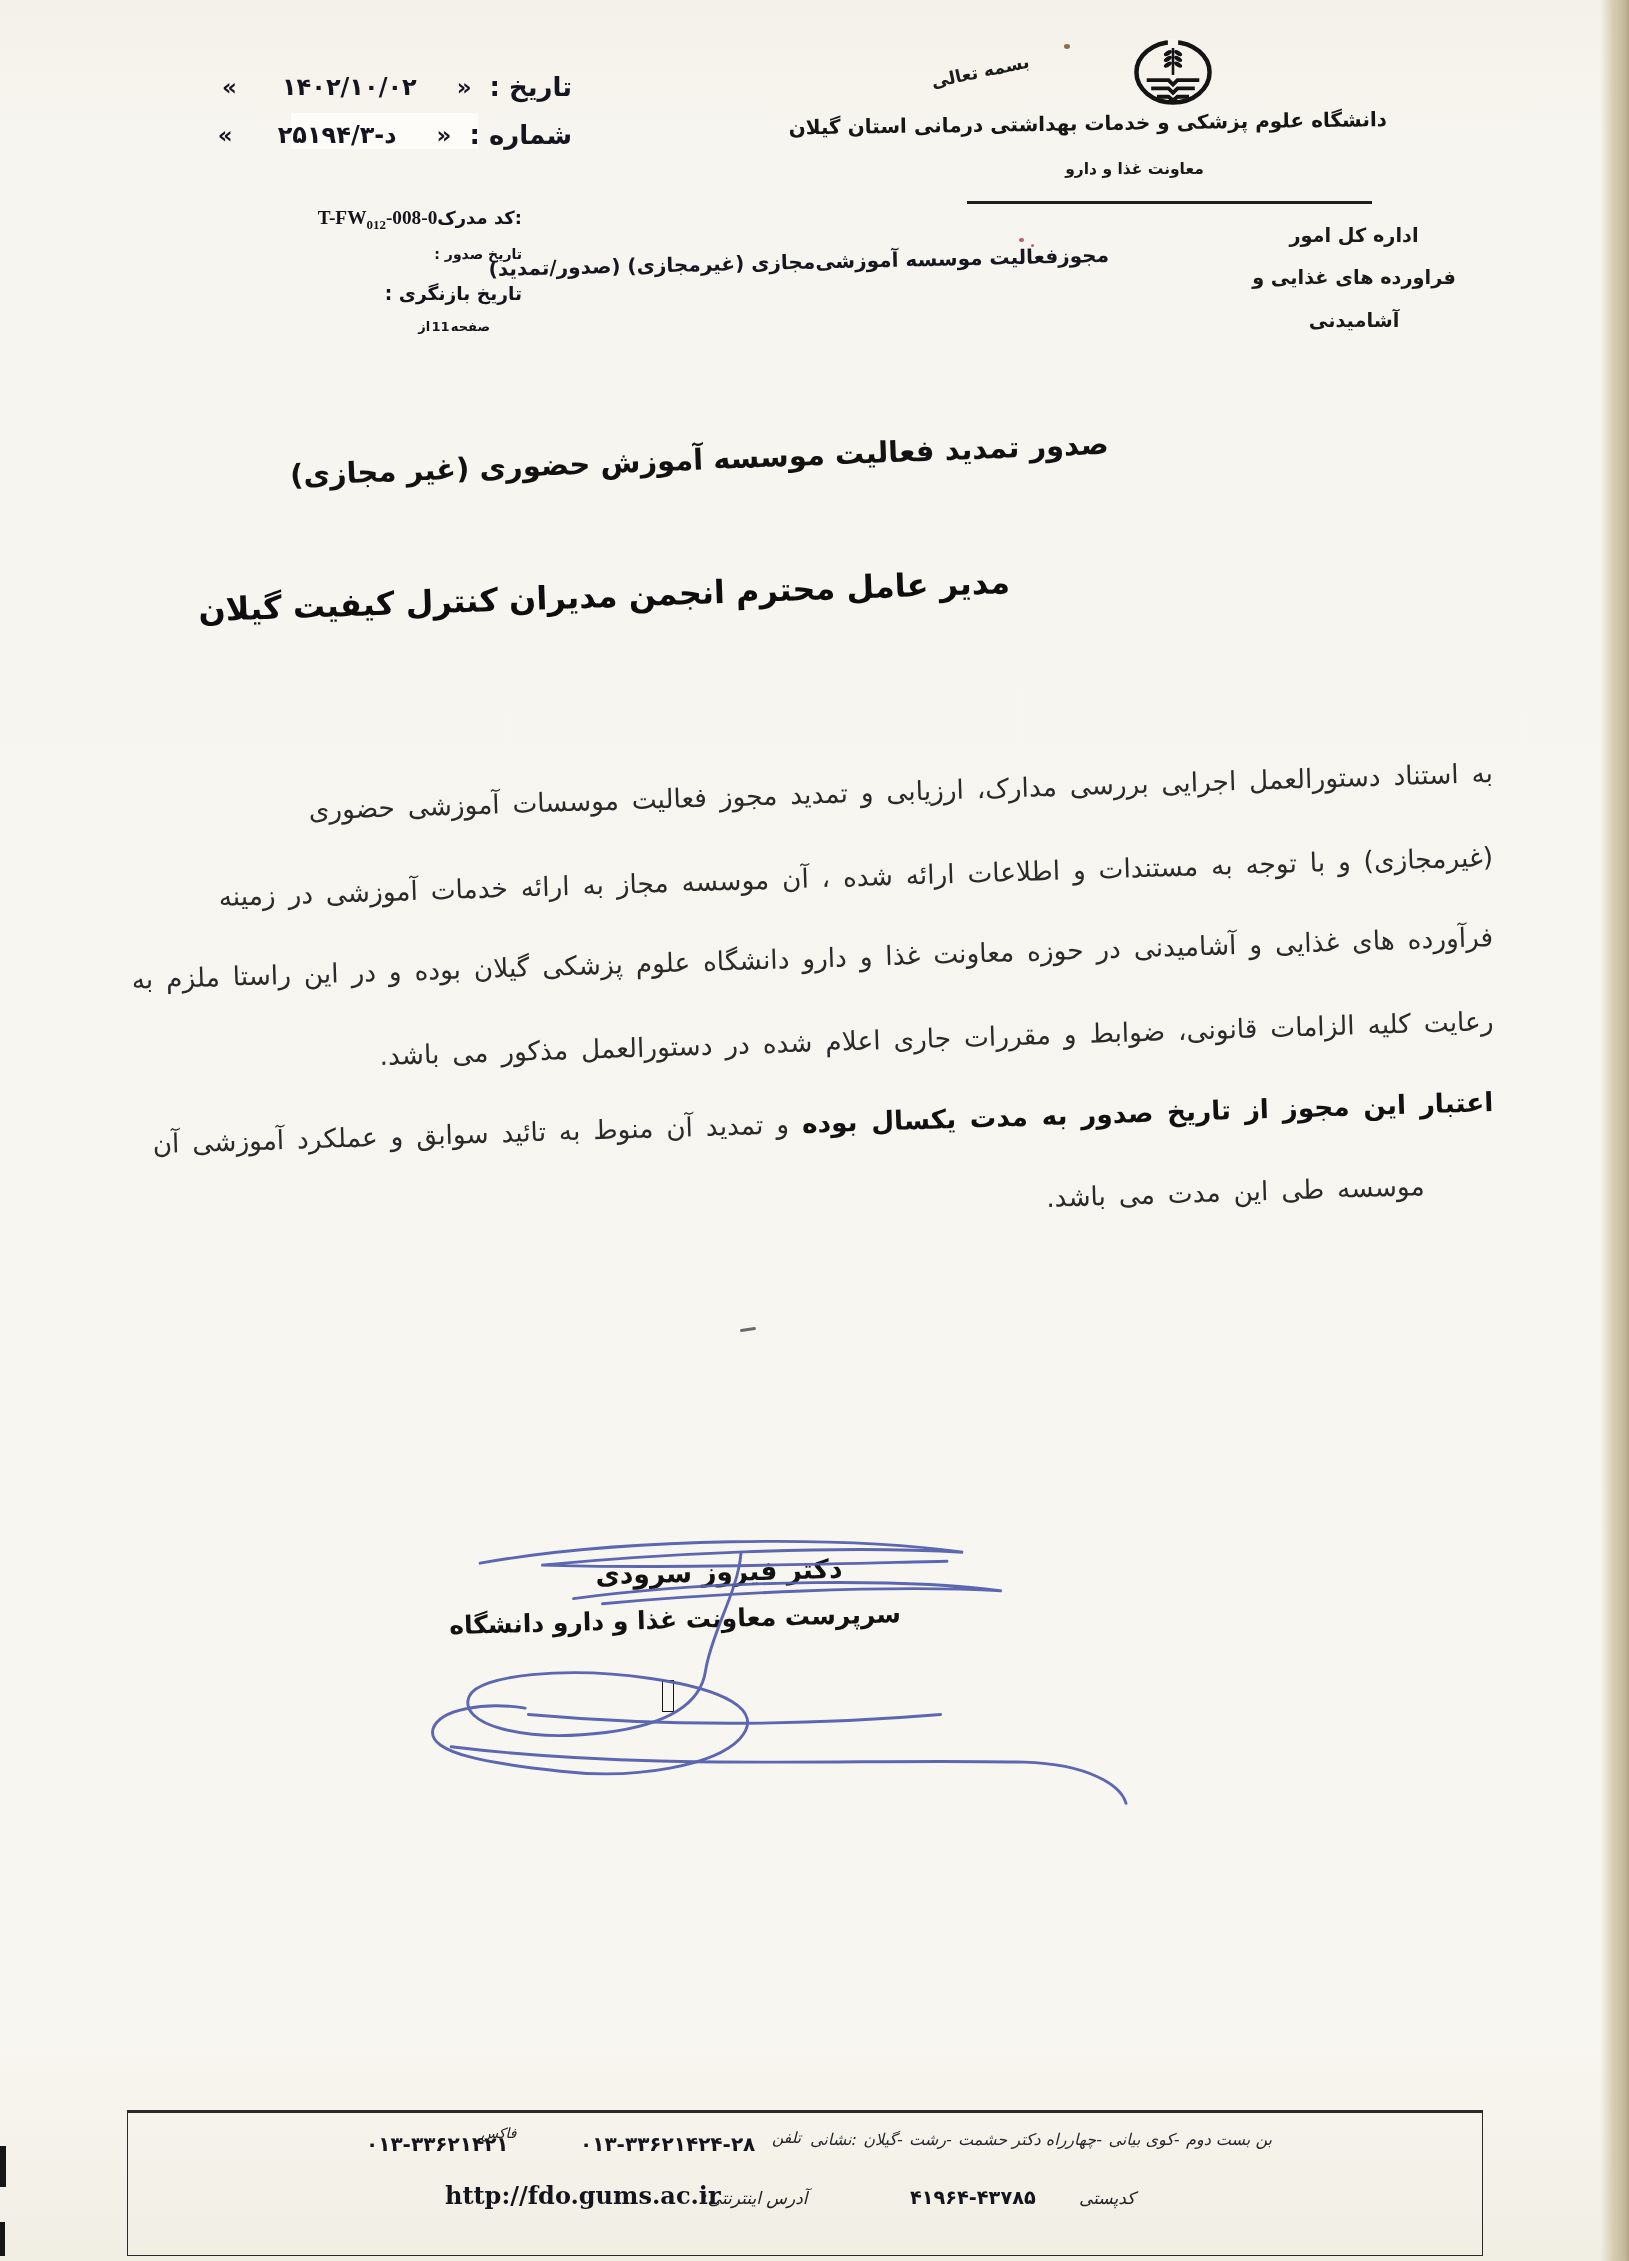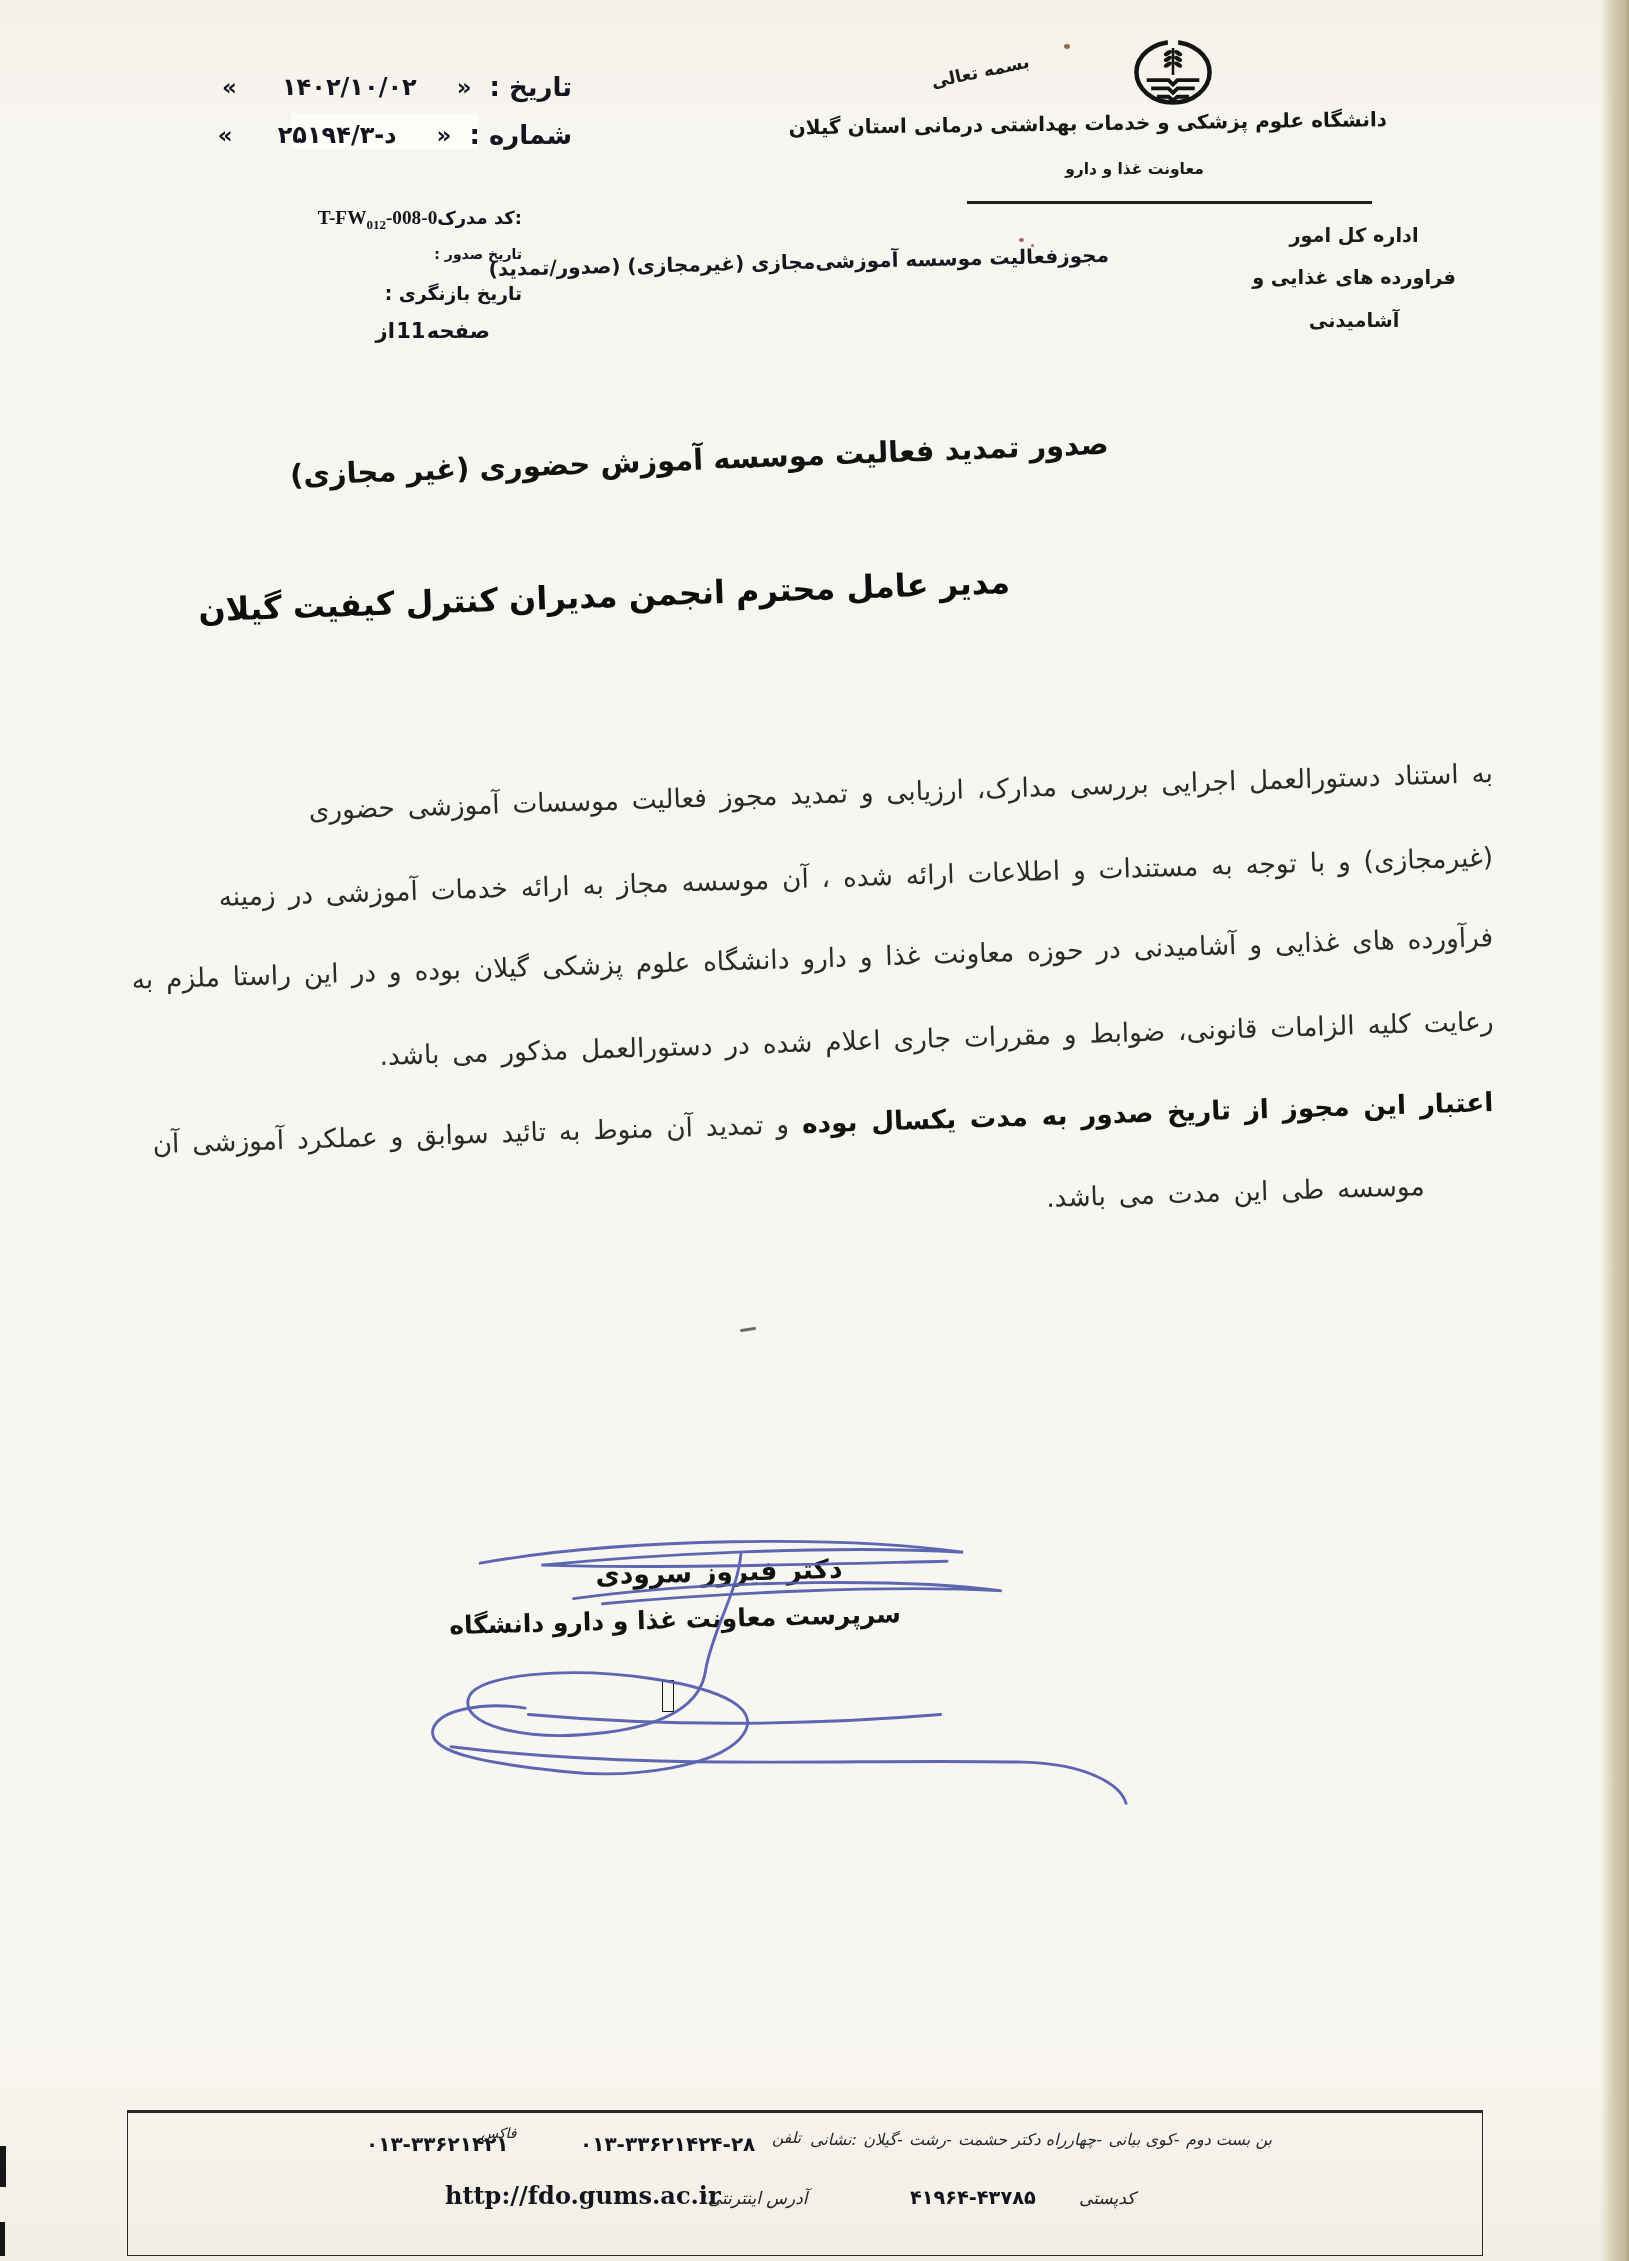--- a/index.html
+++ b/index.html
@@ -33,21 +33,21 @@
   .office{left:1211px;top:215px;width:286px;text-align:center;font-size:19.3px;font-weight:700;
     direction:rtl;line-height:2.2;color:#1a1a1a;}
 
   .doc-row{font-weight:700;white-space:nowrap;color:#14141c;}
   .code-row{right:1108px;top:207px;direction:ltr;font-size:18px;}
   .code-latin{font-family:Liberation Serif, serif;font-size:19.3px;margin-top:28px;}
   .code-latin sub{font-size:13px;}
   .code-lab{direction:ltr;unicode-bidi:isolate;}
   .issue-row{right:1108px;top:246px;direction:rtl;font-size:14px;}
   .review-row{right:1108px;top:283px;direction:rtl;font-size:18.7px;}
-  .page-row{right:1140px;top:319px;direction:ltr;display:flex;gap:1.3px;font-size:21px;}
+  .page-row{right:1140px;top:319px;direction:ltr;display:flex;gap:1.3px;font-size:13px;}
   .page-row span{unicode-bidi:isolate;}
 
   .form-title{left:566px;top:249px;width:543px;text-align:center;font-size:20px;font-weight:700;
     direction:rtl;white-space:nowrap;transform:rotate(-1.3deg);color:#17171f;}
   .speck{border-radius:50%;background:#b85e75;}
   .sp1{left:1019px;top:238px;width:4.5px;height:3.9px;}
   .sp2{left:1031px;top:244px;width:3.2px;height:3.2px;}
 
   
   .subject{left:366px;top:441px;width:743px;text-align:center;font-size:29px;font-weight:700;

